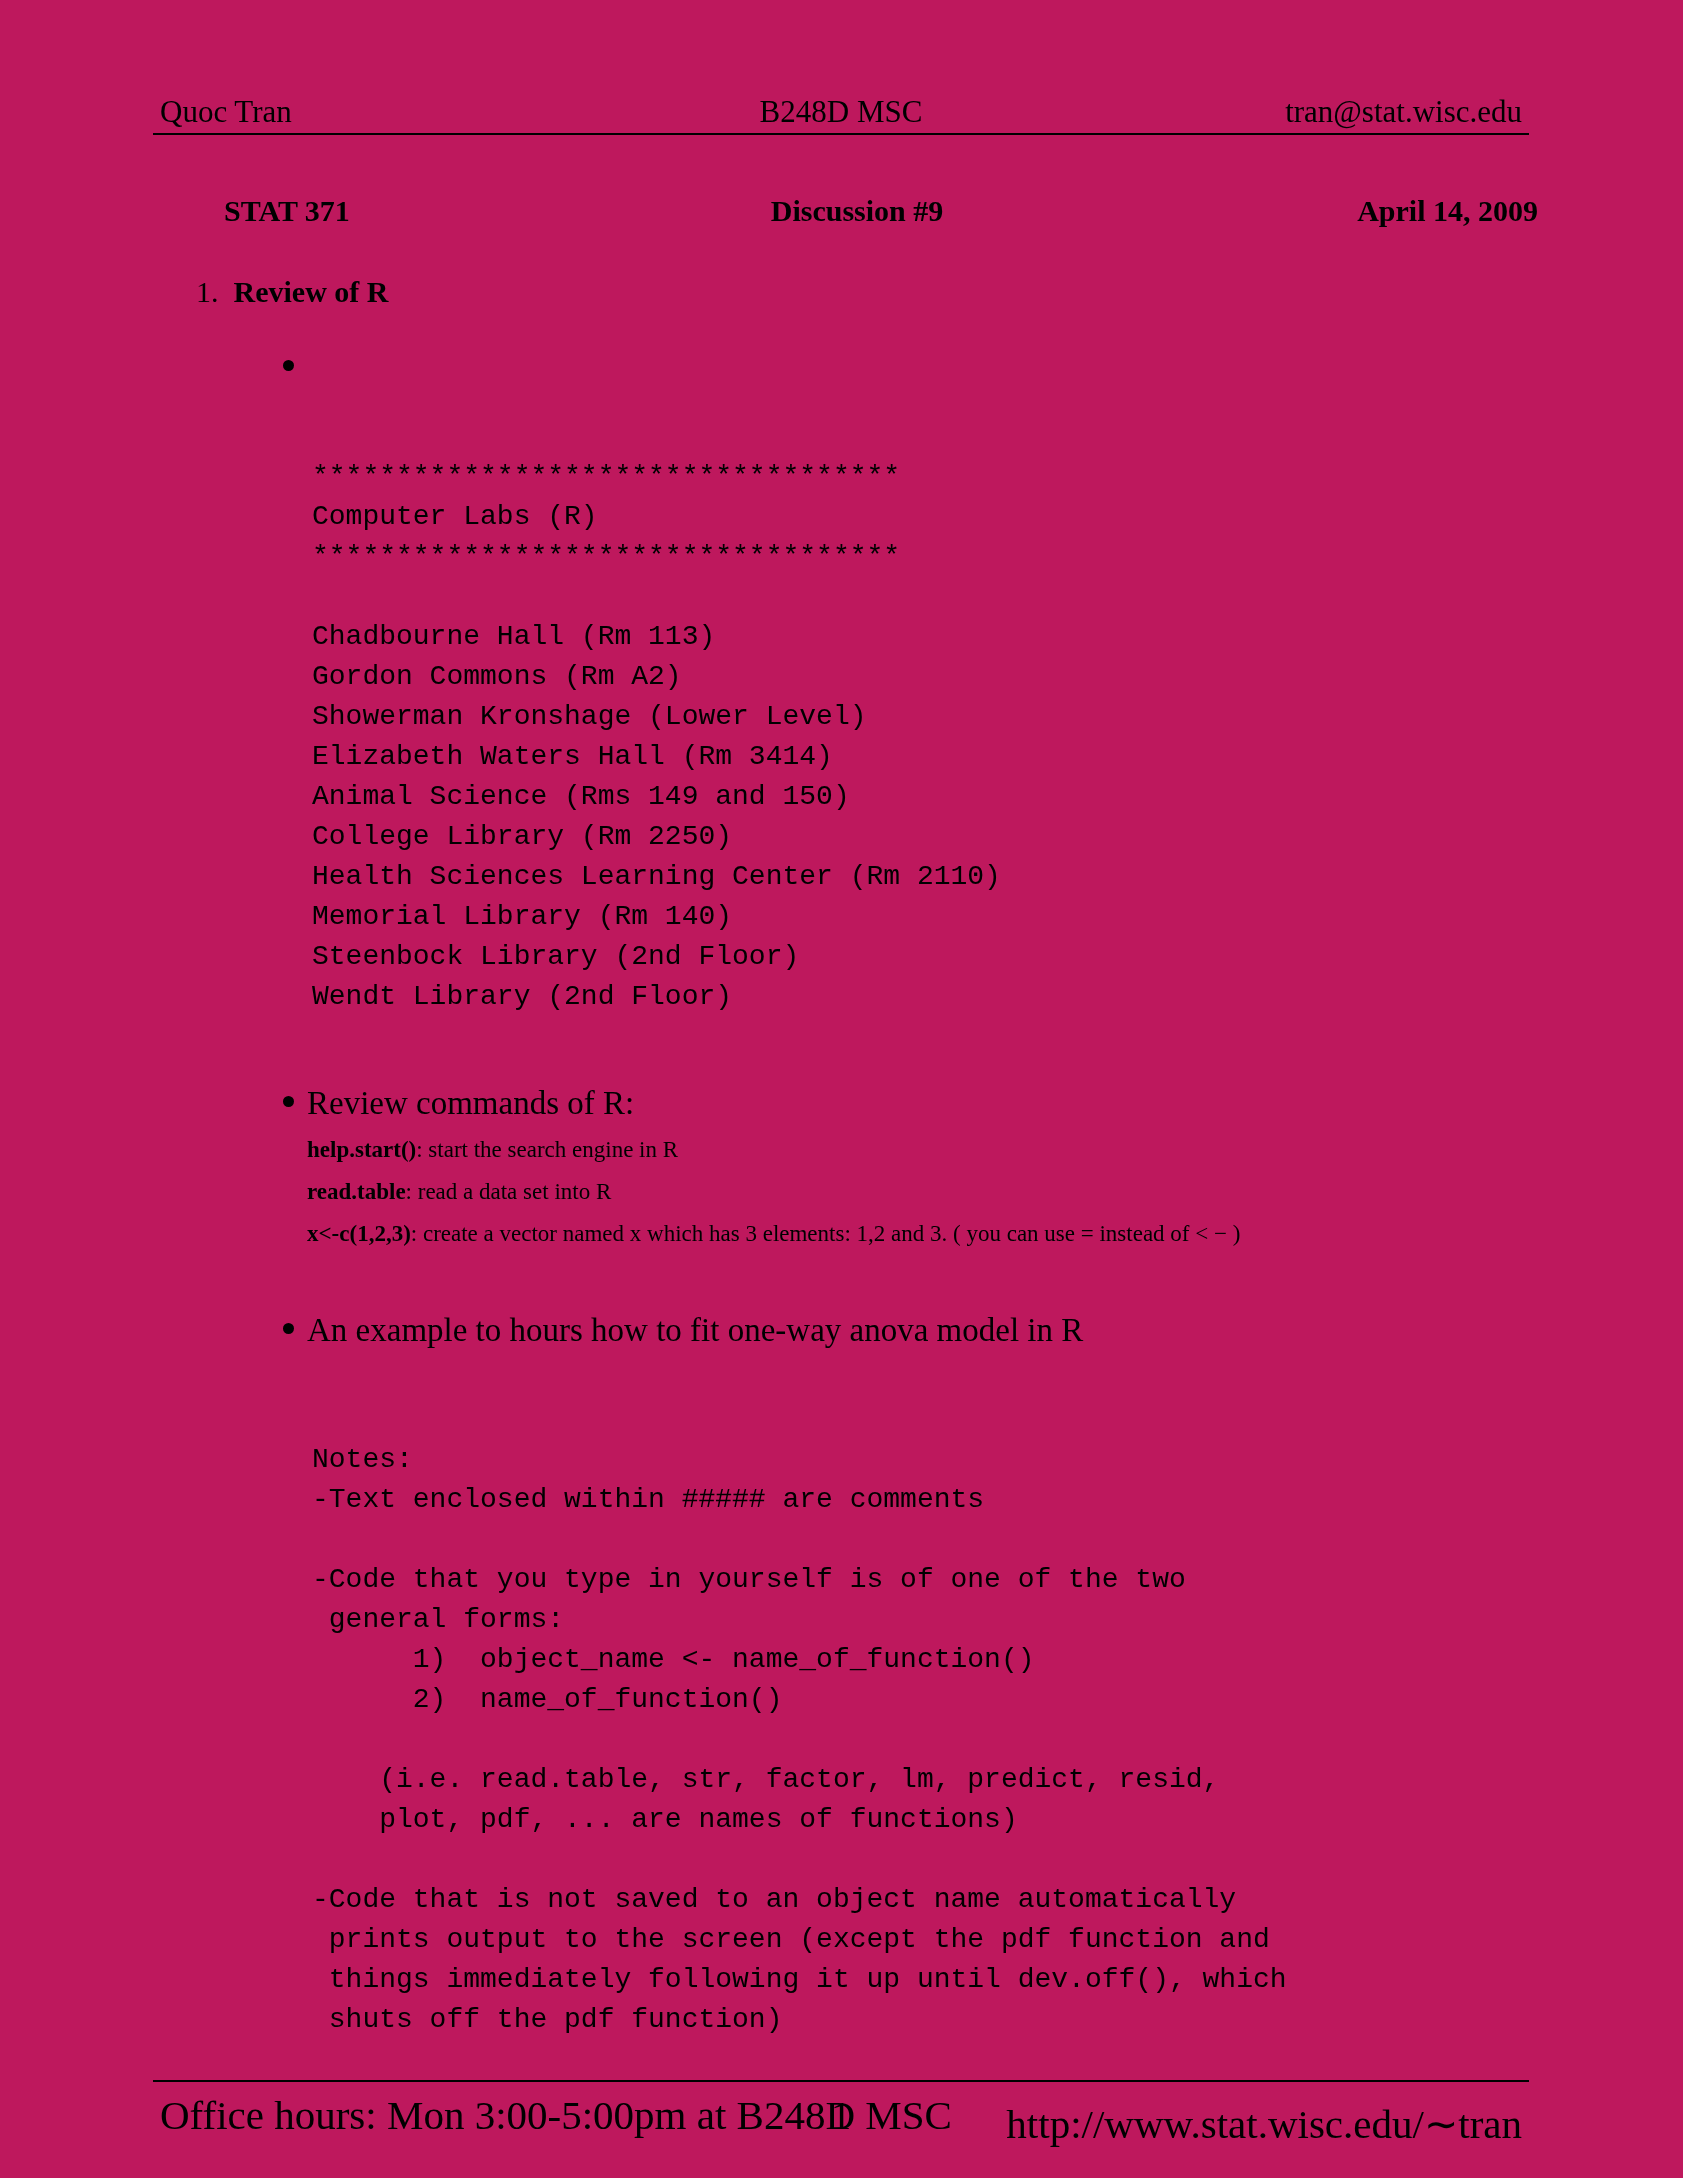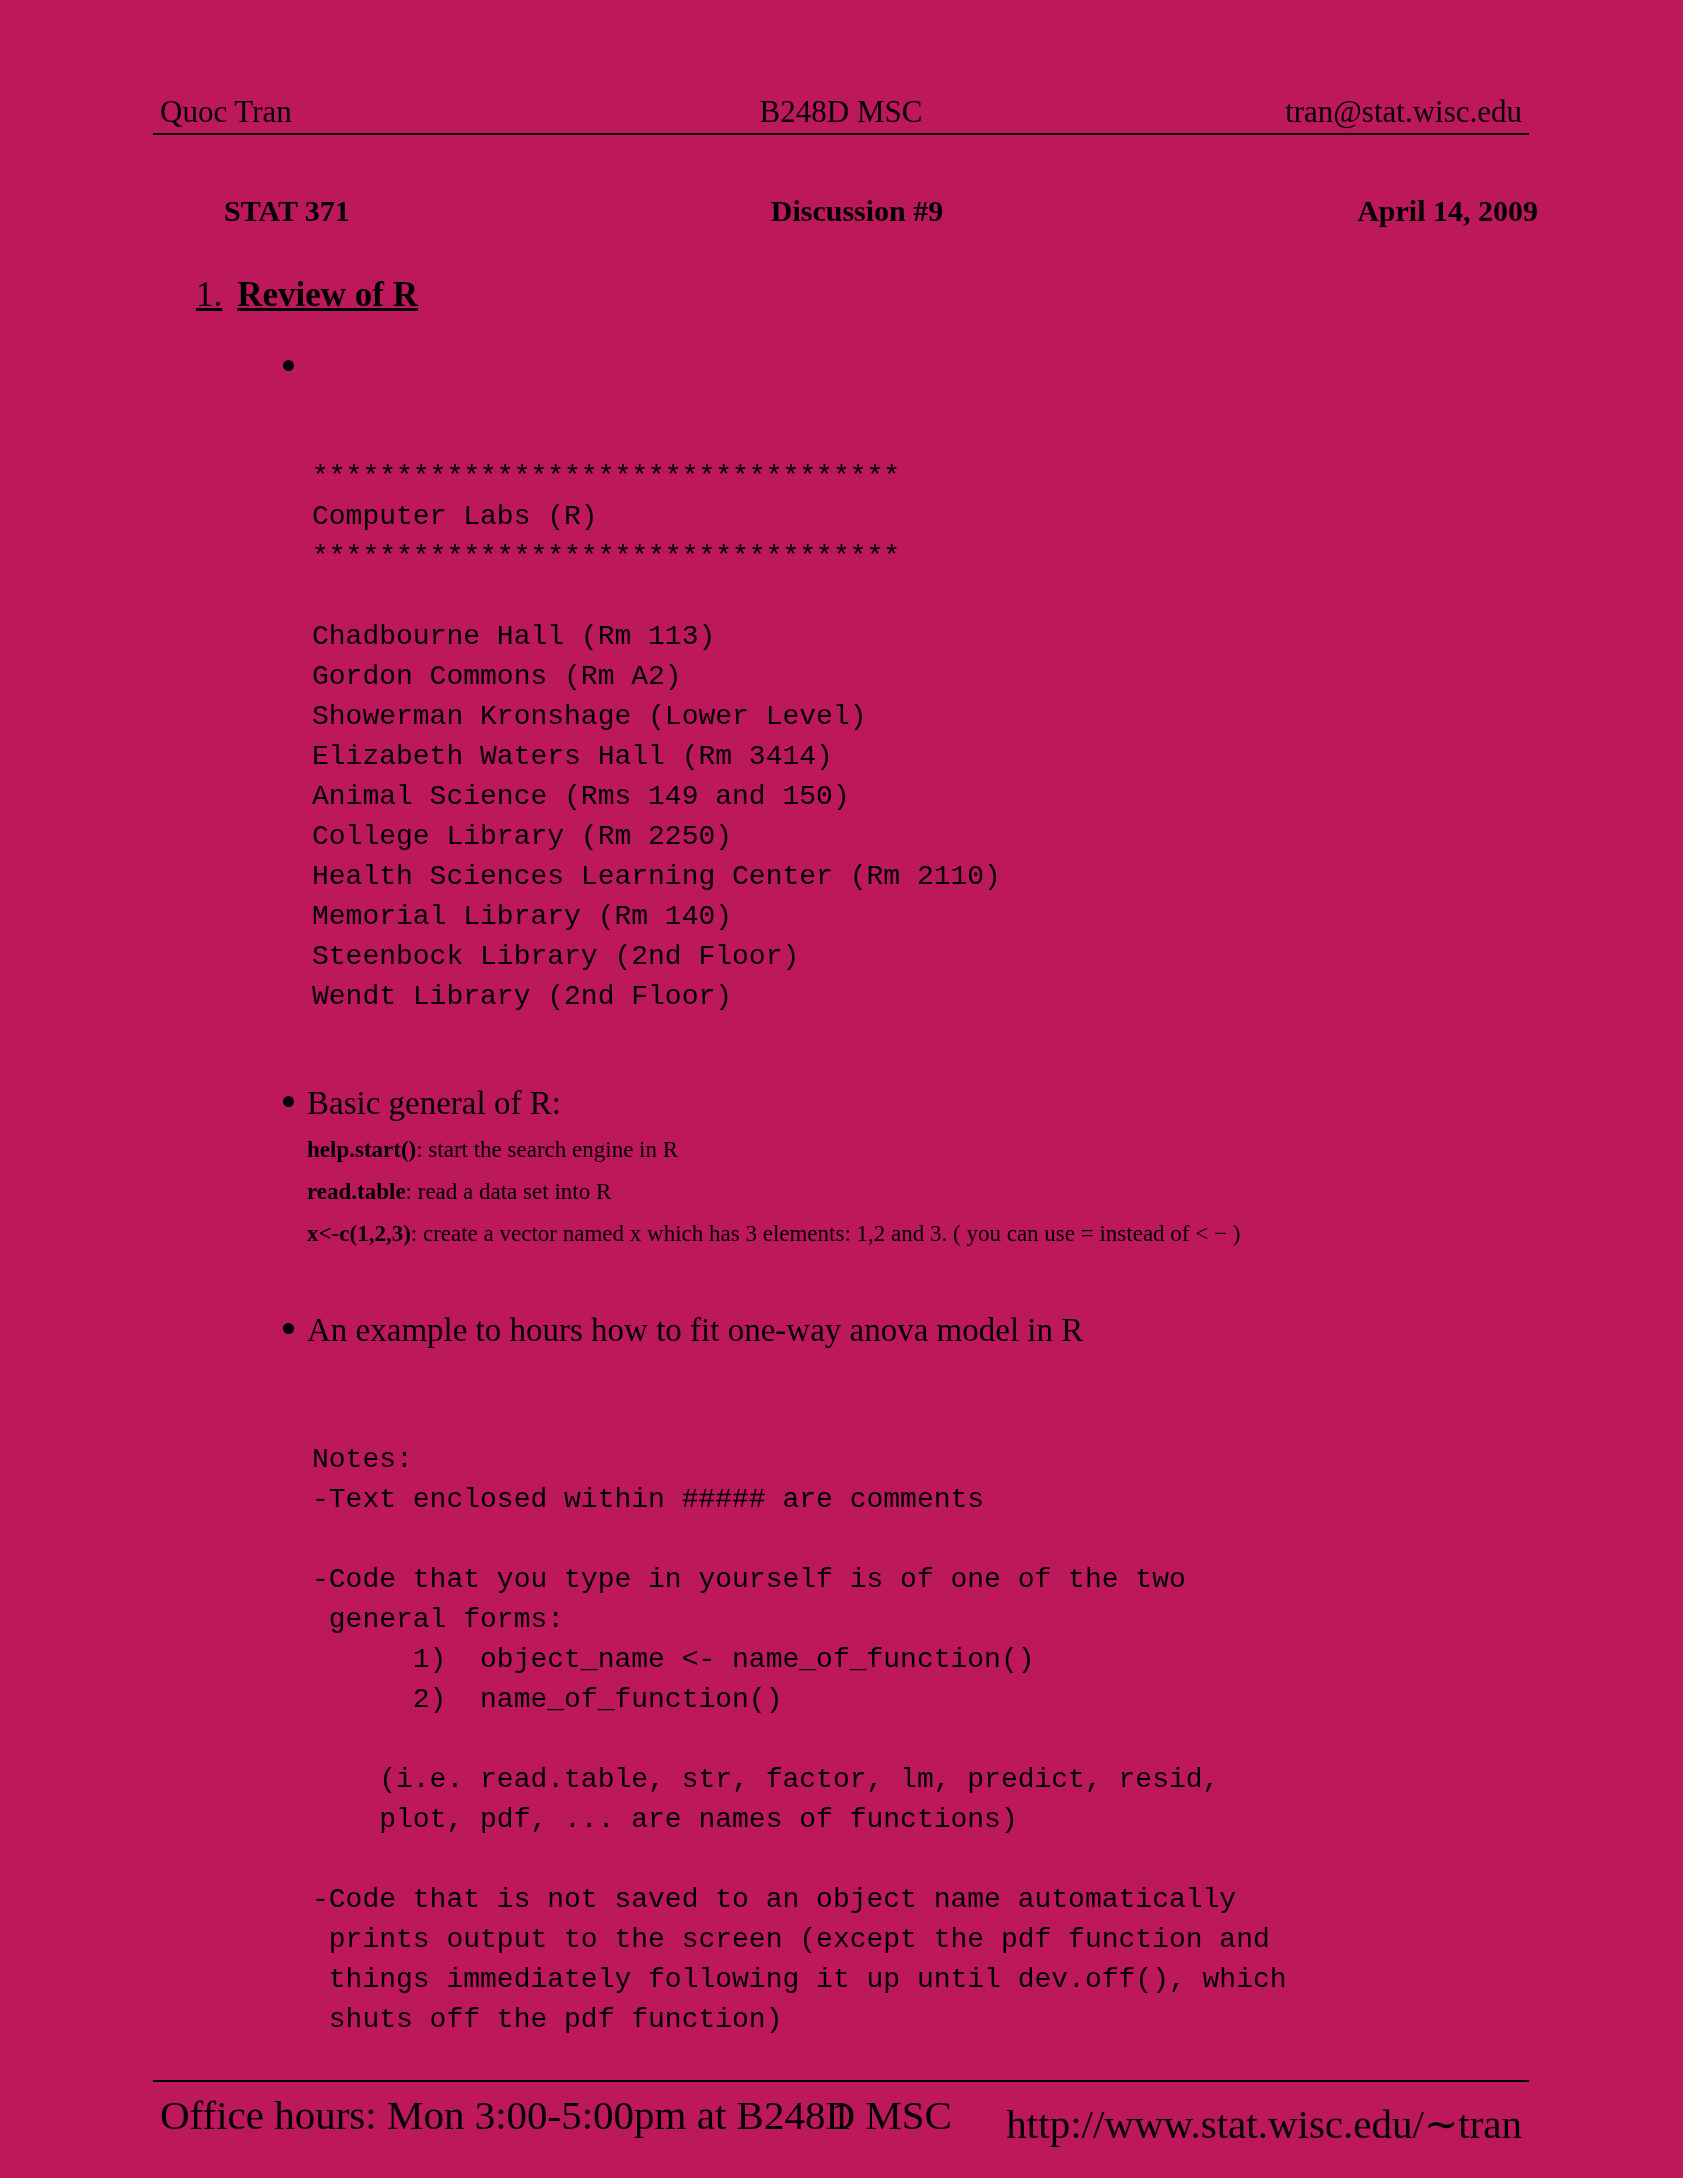--- a/index.html
+++ b/index.html
@@ -48,22 +48,21 @@
     font-weight: bold;
   }
   .title-row .left  { position: absolute; left: 48px; top: 0; }
   .title-row .mid   { position: absolute; left: 0; right: 0; top: 0; text-align: center; }
   .title-row .right { position: absolute; right: 0; top: 0; }
   
   .section-heading {
     position: absolute;
     left: 196px;
     top: 275px;
-    font-size: 35px;
-    text-decoration: underline;
+    font-size: 30px;
   }
   .section-heading .num { font-weight: normal; margin-right: 15px; }
   .section-heading .ttl { font-weight: bold; }
   
   .bullet-dot {
     position: absolute;
     left: 283px;
     width: 11px;
     height: 11px;
     background: #000000;
@@ -152,21 +151,21 @@
 Showerman Kronshage (Lower Level)
 Elizabeth Waters Hall (Rm 3414)
 Animal Science (Rms 149 and 150)
 College Library (Rm 2250)
 Health Sciences Learning Center (Rm 2110)
 Memorial Library (Rm 140)
 Steenbock Library (2nd Floor)
 Wendt Library (2nd Floor)</pre>
 
   <span class="bullet-dot dot-2"></span>
-  <div class="bullet-text bt-2">Basic general of R:</div>
+  <div class="bullet-text bt-2">Review commands of R:</div>
 
   <div class="commands">
     <p class="cmd-line"><span class="cmd-name">help.start()</span><span>: start the search engine in R</span></p>
     <p class="cmd-line"><span class="cmd-name">read.table</span><span>: read a data set into R</span></p>
     <p class="cmd-line wrap"><span class="cmd-name">x&lt;-c(1,2,3)</span><span>: create a vector named x which has 3 elements: 1,2 and 3. ( you can use = instead of &lt; − )</span></p>
   </div>
 
   <span class="bullet-dot dot-3"></span>
   <div class="bullet-text bt-3">An example to hours how to fit one-way anova model in R</div>
 

